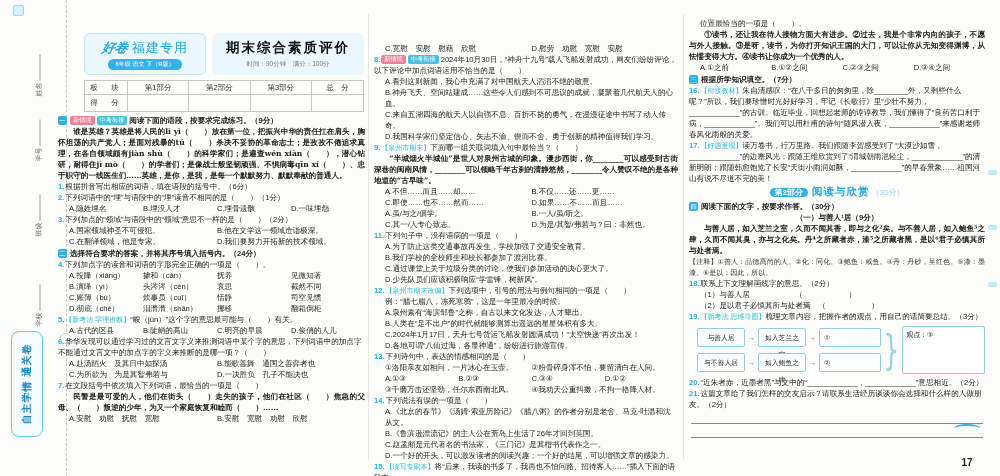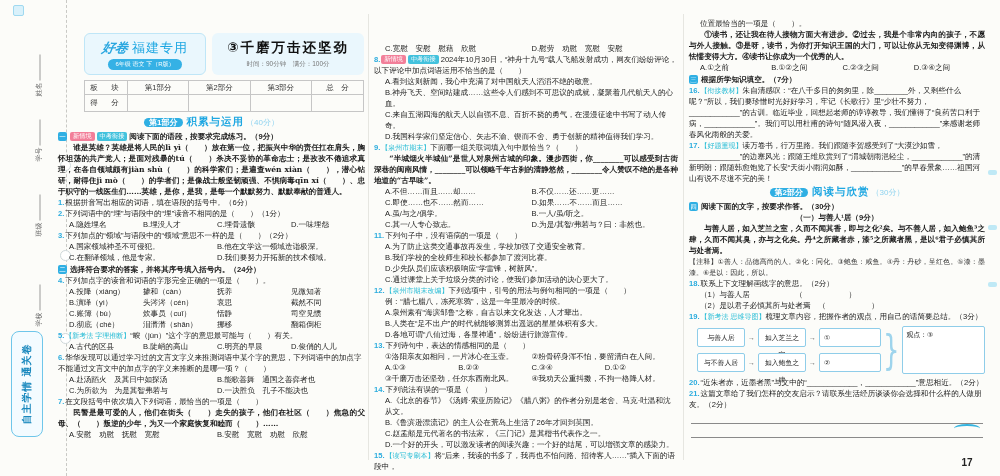--- a/index.html
+++ b/index.html
@@ -95,21 +95,21 @@
 
   <div class="hdr">
     <div class="brandbox">
       <div class="brandrow">
         <span class="brandmark">好卷</span>
         <span class="edition">福建专用</span>
       </div>
       <span class="gradepill">6年级 语文 下（R版）</span>
     </div>
     <div class="titlebox">
-      <div class="examtitle">③千磨万击还坚劲</div>
+      <div class="examtitle">期末综合素质评价</div>
       <div class="exammeta">时间：90分钟　满分：100分</div>
     </div>
   </div>
 
   <table class="scoretbl">
     <tbody>
         <tr>
       <td class="lab">板　块</td>
       <td>第1部分</td>
       <td>第2部分</td>
@@ -120,21 +120,20 @@
       <td class="lab">得　分</td>
       <td></td>
       <td></td>
       <td></td>
       <td></td>
     </tr>
   </tbody>
     </table>
 
   <div class="col" id="col0" style="left:58px;top:114px;width:307px;">
-      <div class="part"><span class="pt1">第1部分</span><span class="pt2">积累与运用</span><span class="pt3">（40分）</span></div>
       <div class="ex"><span class="exicon">一</span><span class="chip">新情境</span><span class="chip c2">中考衔接</span><span class="extext">阅读下面的语段，按要求完成练习。</span><span class="extext">（9分）</span></div>
       <div class="para kai">谁是英雄？英雄是将人民的lì yì（　　）放在第一位，把振兴中华的责任扛在肩头，胸怀坦荡的共产党人；是面对残暴的tú（　　）杀决不妥协的革命志士；是孜孜不倦追求真理，在各自领域颇有jiàn shù（　　）的科学家们；是遍查wén xiàn（　　），潜心钻研，耐得住jì mò（　　）的学者们；是像战士般坚韧顽强、不惧病毒qīn xí（　　）、忠于职守的一线医生们……英雄，是你，是我，是每一个默默努力、默默奉献的普通人。</div>
       <div class="q"><span class="qno">1.</span><span>根据拼音写出相应的词语，填在语段的括号中。（6分）</span></div>
       <div class="q"><span class="qno">2.</span><span>下列词语中的“埋”与语段中的“埋”读音不相同的是（　　）（1分）</span></div>
       <div class="optrow">
         <span>A.隐姓埋名</span>
         <span>B.埋没人才</span>
         <span>C.埋骨遗骸</span>
         <span>D.一味埋怨</span>
       </div>
@@ -221,26 +220,27 @@
         <span>A.虽/与之/俱学。</span>
         <span>B.一人/虽/听之。</span>
       </div>
       <div class="optrow">
         <span>C.其一/人专心致志。</span>
         <span>D.为是/其智/弗若与？曰：非然也。</span>
       </div>
       <div class="q"><span class="qno">11.</span><span>下列句子中，没有语病的一项是（　　）</span></div>
       <div class="sub">A.为了防止这类交通事故再发生，学校加强了交通安全教育。</div>
       <div class="sub">B.我们学校的全校师生和校长都参加了渡河比赛。</div>
+      <div class="sub">C.通过课堂上关于垃圾分类的讨论，使我们参加活动的决心更大了。</div>
       <div class="sub">D.少先队员们应该积极响应“学雷锋，树新风”。</div>
-      <div class="sub">C.通过课堂上关于垃圾分类的讨论，使我们参加活动的决心更大了。</div>
       <div class="q"><span class="qno">12.</span><span class="tag">泉州市期末改编</span><span>下列选项中，引号的用法与例句相同的一项是（　　）</span></div>
       <div class="sub">例：“腊七腊八，冻死寒鸦”，这是一年里最冷的时候。</div>
       <div class="sub">A.泉州素有“海滨邹鲁”之称，自古以来文化发达，人才辈出。</div>
       <div class="sub">B.人类在“足不出户”的时代就能够测算出遥远的星星体积有多大。</div>
+      <div class="sub">C.2024年1月17日，天舟七号货运飞船发射圆满成功！“太空快递”再次出发！</div>
       <div class="sub">D.各地可谓“八仙过海，各显神通”，纷纷进行旅游宣传。</div>
       <div class="q"><span class="qno">13.</span><span>下列诗句中，表达的情感相同的是（　　）</span></div>
       <div class="optrow">
         <span>①洛阳亲友如相问，一片冰心在玉壶。</span>
         <span>②粉骨碎身浑不怕，要留清白在人间。</span>
       </div>
       <div class="optrow">
         <span>A.①③</span>
         <span>B.②③</span>
         <span>C.③④</span>

